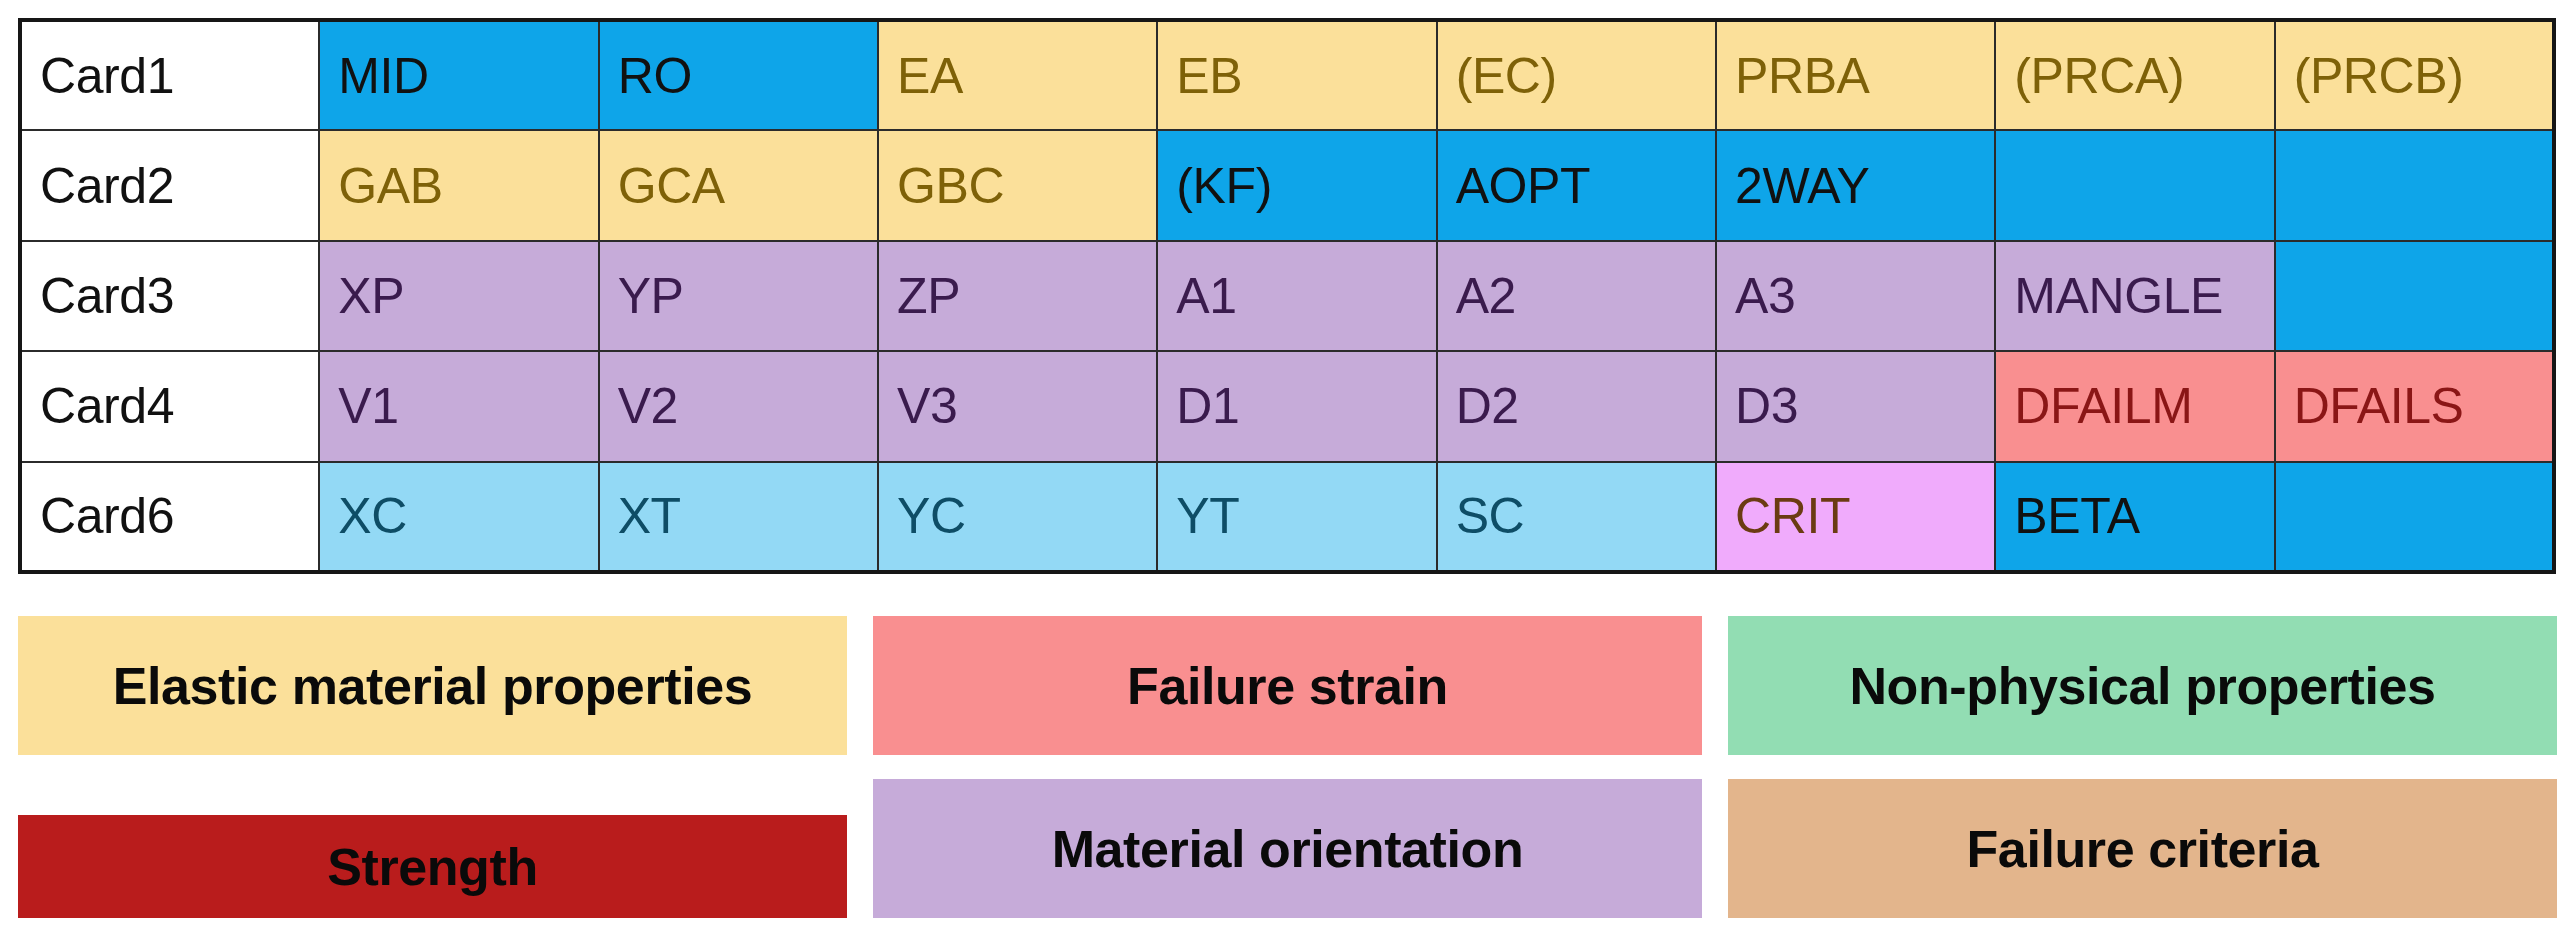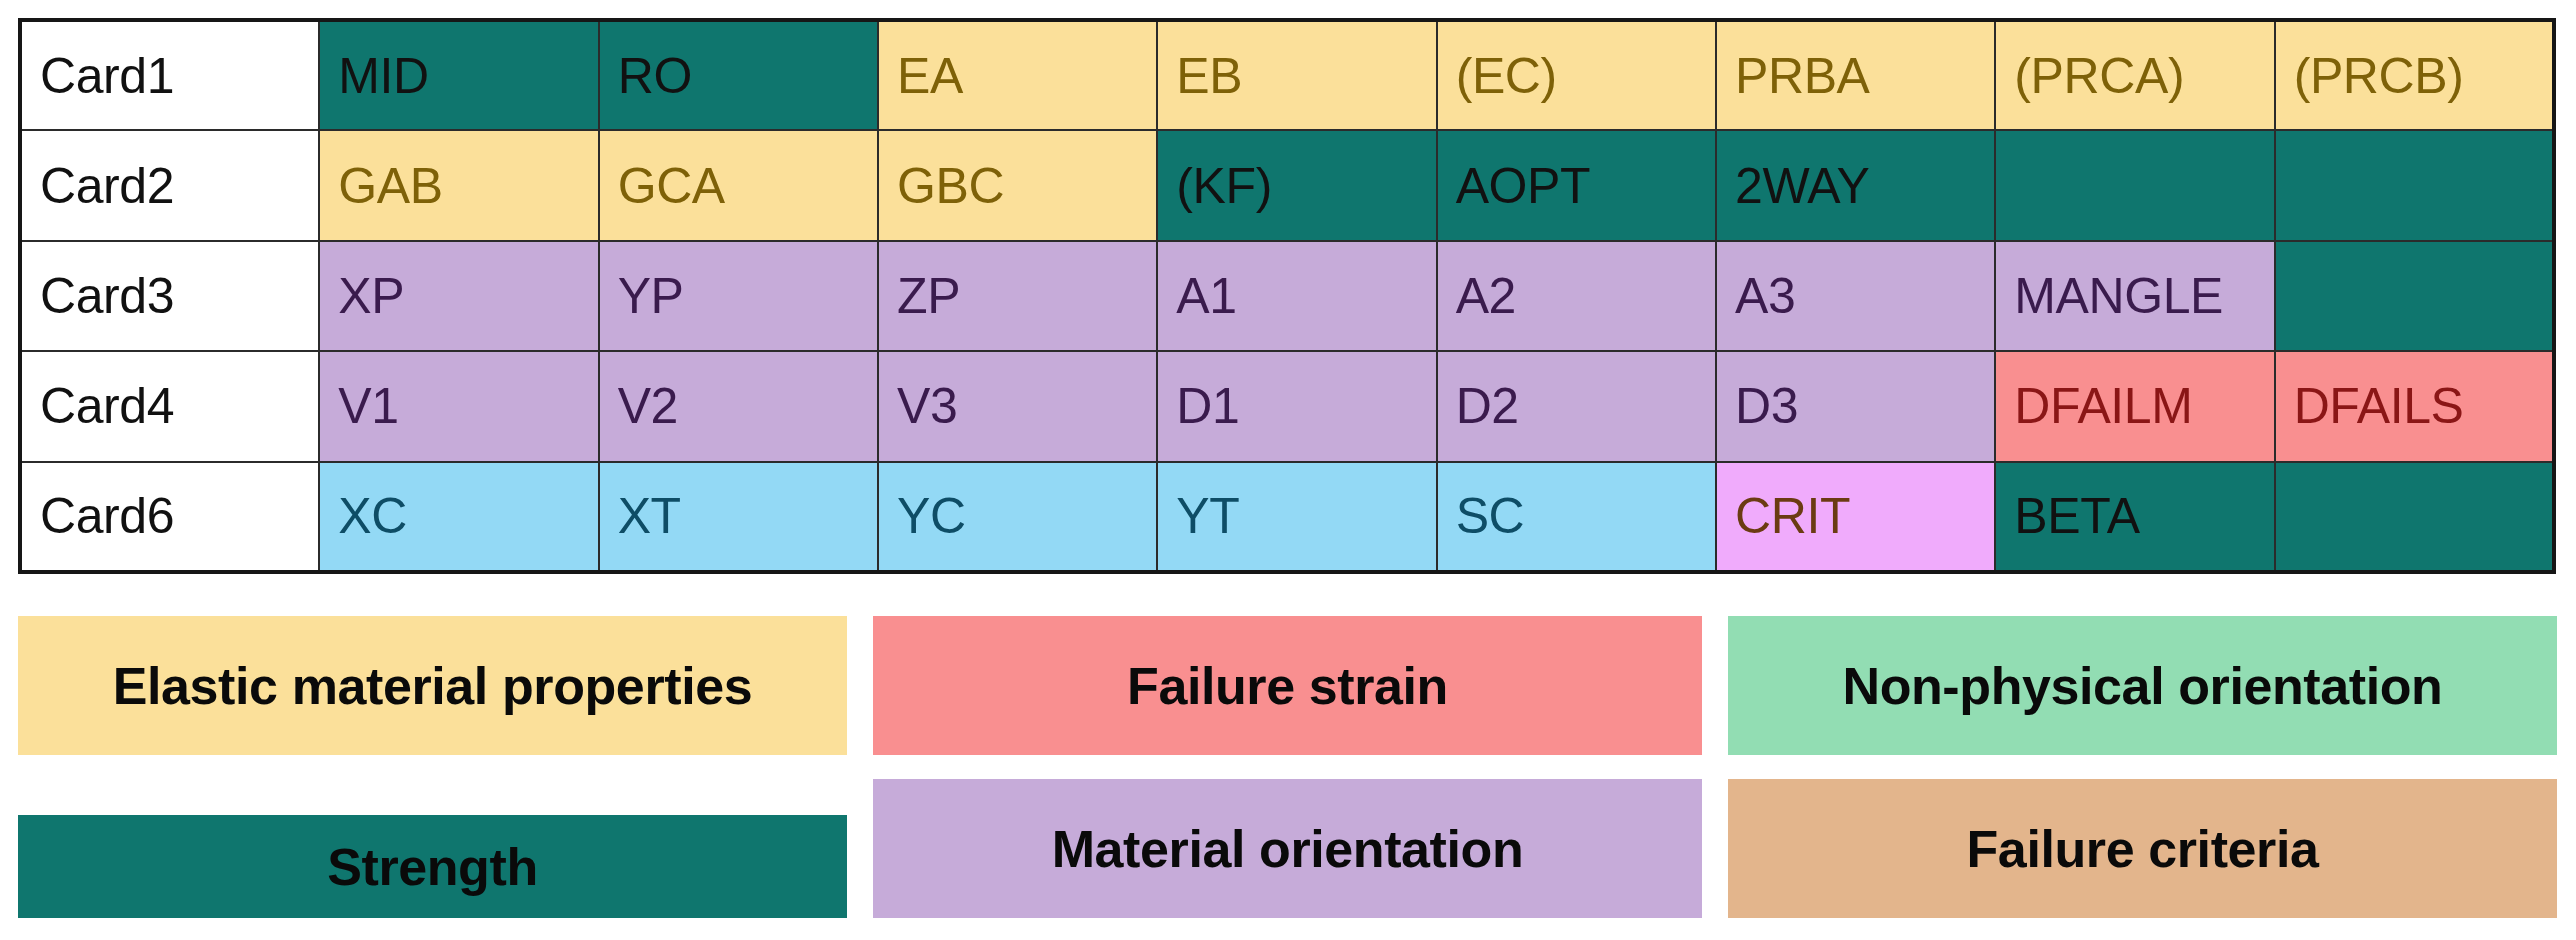--- a/index.html
+++ b/index.html
@@ -47,21 +47,21 @@
     height: 90px;
     box-sizing: border-box;
     overflow: hidden;
   }
 
   
   col.c0 { width: 299px; }
   col.cN { width: 279px; }
 
   
-  .fill-none   { background:#0f766e; color:#111111; }
+  .fill-none   { background:#0ea5e9; color:#111111; }
   .fill-yellow { background:#FBE09A; color:#7E6108; }
   .fill-red    { background:#F98F90; color:#8A1616; }
   .fill-green  { background:#92DDB3; color:#0D5131; }
   .fill-blue   { background:#93D9F5; color:#0E4D66; }
   .fill-purple { background:#C6ABD9; color:#3A1B4D; }
   .fill-tan    { background:#f0abfc; color:#6B3B12; }
 
   .card-label { background:#ffffff; color:#111111; }
 
   
@@ -84,21 +84,21 @@
     font-weight: bold;
     color: #0a0a0a;
     letter-spacing: -0.4px;
     font-stretch: condensed;
     white-space: nowrap;
     box-sizing: border-box;
   }
   .lg-yellow { background:#FBE09A; }
   .lg-red    { background:#F98F90; }
   .lg-green  { background:#92DDB3; }
-  .lg-blue   { background:#0f766e;margin-top:36px; }
+  .lg-blue   { background:#b91c1c;margin-top:36px; }
   .lg-purple { background:#C6ABD9; }
   .lg-tan    { background:#E3B58C; }
 </style>
 </head>
 <body>
 
 <div id="root">
 
   <div class="table-wrap">
     <table class="param-table">
@@ -174,21 +174,21 @@
   </div>
 
   <div class="legend" id="legend">
       <div class="legend-box lg-yellow">
         <span>Elastic material properties</span>
       </div>
       <div class="legend-box lg-red">
         <span>Failure strain</span>
       </div>
       <div class="legend-box lg-green">
-        <span>Non-physical orientation</span>
+        <span>Non-physical properties</span>
       </div>
       <div class="legend-box lg-blue">
         <span>Strength</span>
       </div>
       <div class="legend-box lg-purple">
         <span>Material orientation</span>
       </div>
       <div class="legend-box lg-tan">
         <span>Failure criteria</span>
       </div>

